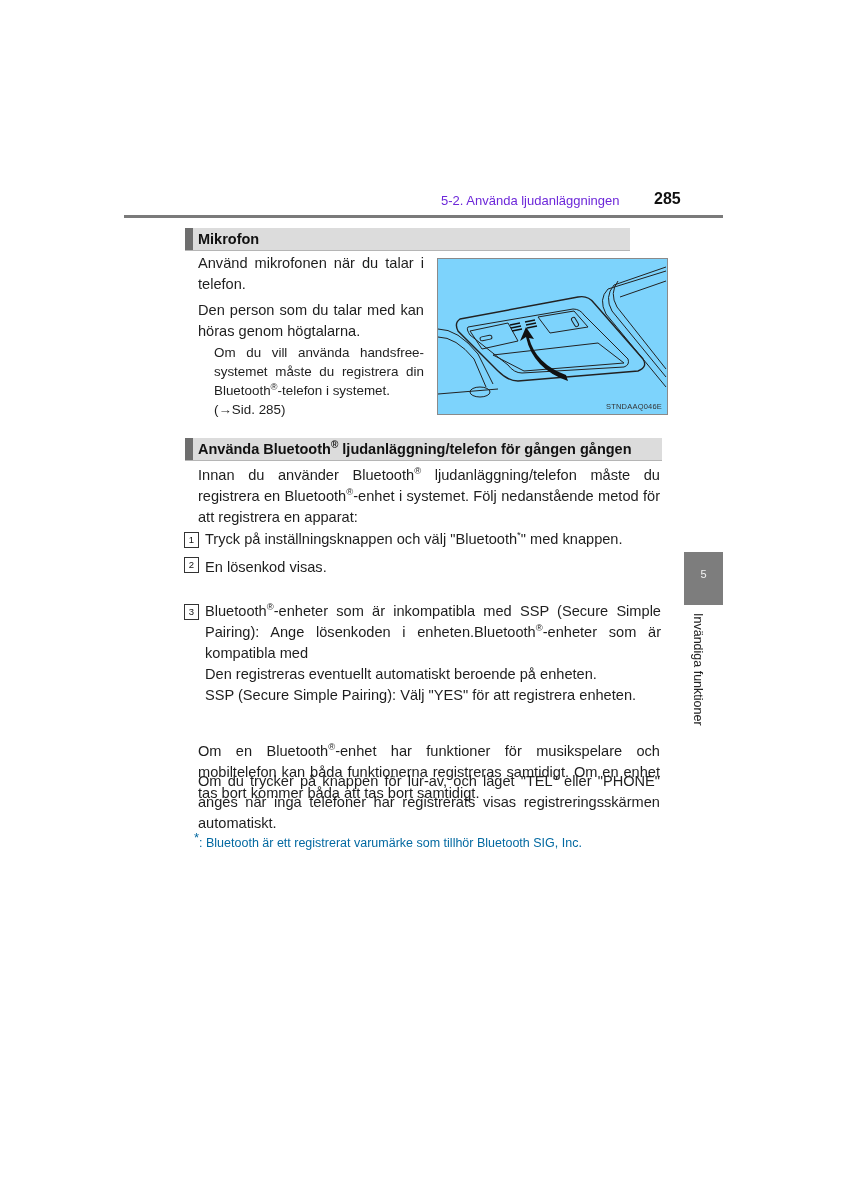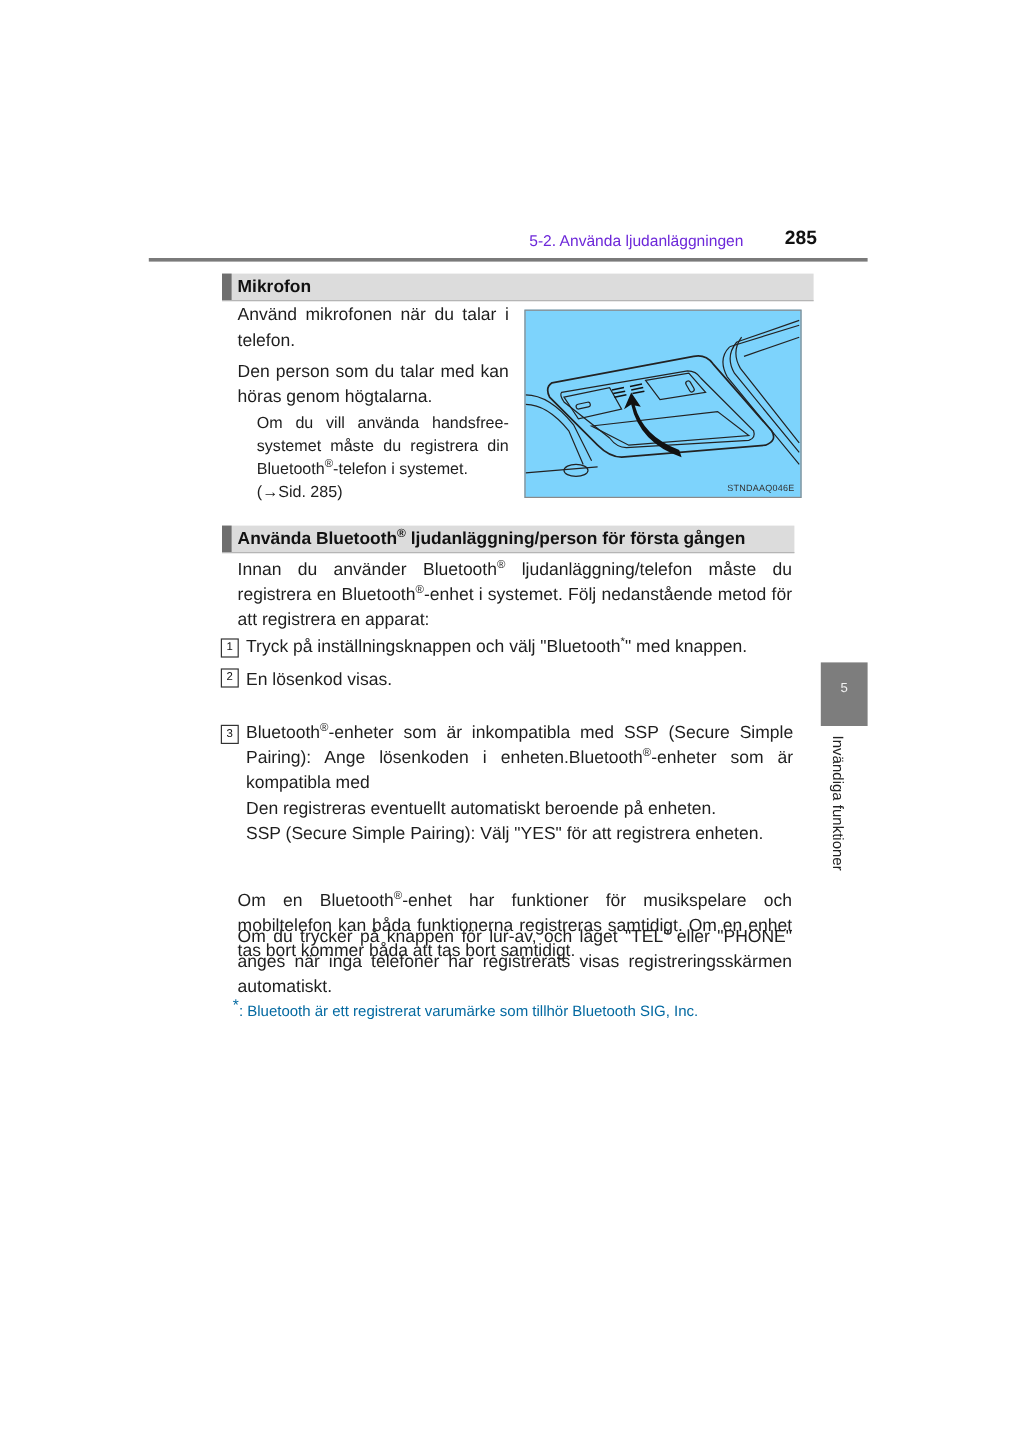--- a/index.html
+++ b/index.html
@@ -32,21 +32,21 @@
   .tab-label { left:691px; top:613px; width:22px; height:120px; }
   .tab-label span { position:absolute; left:0; top:0; writing-mode:vertical-rl; font-size:12.5px; color:#222; white-space:nowrap; }
 </style>
 </head>
 <body>
 
 <div class="abs header-section">5-2. Använda ljudanläggningen</div>
 <div class="abs header-page">285</div>
 <div class="abs header-rule"></div>
 
-<div class="abs sec-head" style="left:185px; top:228px; width:493px;">
+<div class="abs sec-head" style="left:185px; top:228px; width:445px;">
   <div class="bar"></div>
   <div class="title">Mikrofon</div>
 </div>
 
 <div class="abs p" style="left:198px; top:253px; width:226px;">Använd mikrofonen när du talar i telefon.</div>
 <div class="abs p" style="left:198px; top:300px; width:226px;">Den person som du talar med kan höras genom högtalarna.</div>
 <div class="abs p small" style="left:214px; top:343px; width:210px;">
   <span>Om du vill använda handsfree-systemet måste du registrera din Bluetooth</span><sup>®</sup><span>-telefon i systemet.</span><br>
   <span>(→Sid. 285)</span>
 </div>
@@ -90,21 +90,21 @@
         <line x1="89" y1="69" x2="99" y2="67"></line>
     </g>
 
     <path d="M130 122 Q95 110 88 78 L82 82 L88 68 L96 80 L91 79 Q98 105 128 116 Z" fill="#111"></path>
   </svg>
   <div class="fig-code">STNDAAQ046E</div>
 </div>
 
 <div class="abs sec-head" style="left:185px; top:438px; width:477px;">
   <div class="bar"></div>
-  <div class="title"><span>Använda Bluetooth</span><sup>®</sup><span> ljudanläggning/person för första gången</span></div>
+  <div class="title"><span>Använda Bluetooth</span><sup>®</sup><span> ljudanläggning/telefon för gången gången</span></div>
 </div>
 
 <div class="abs p" style="left:198px; top:465px; width:462px;">
   <span>Innan du använder Bluetooth</span><sup>®</sup><span> ljudanläggning/telefon måste du registrera en Bluetooth</span><sup>®</sup><span>-enhet i systemet. Följ nedanstående metod för att registrera en apparat:</span>
 </div>
 
 <div class="step p" style="left:184px; top:529px; width:480px; height:21px;">
   <div class="step-box">1</div>
   <div class="step-text"><span>Tryck på inställningsknappen och välj "Bluetooth</span><sup>*</sup><span>" med knappen.</span></div>
 </div>

